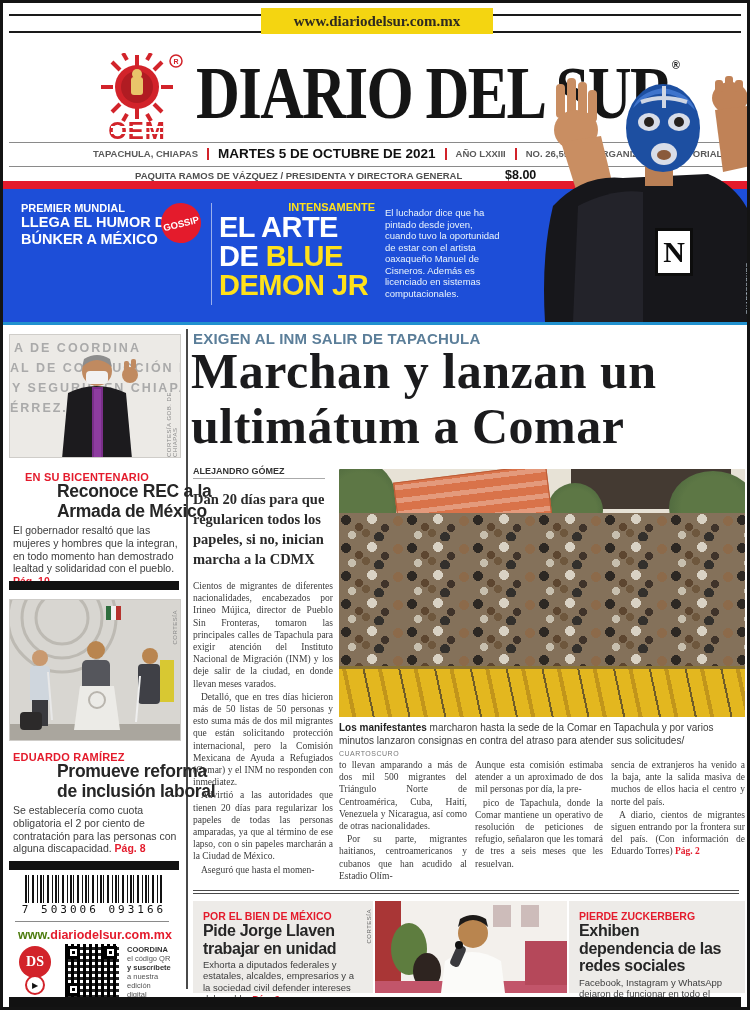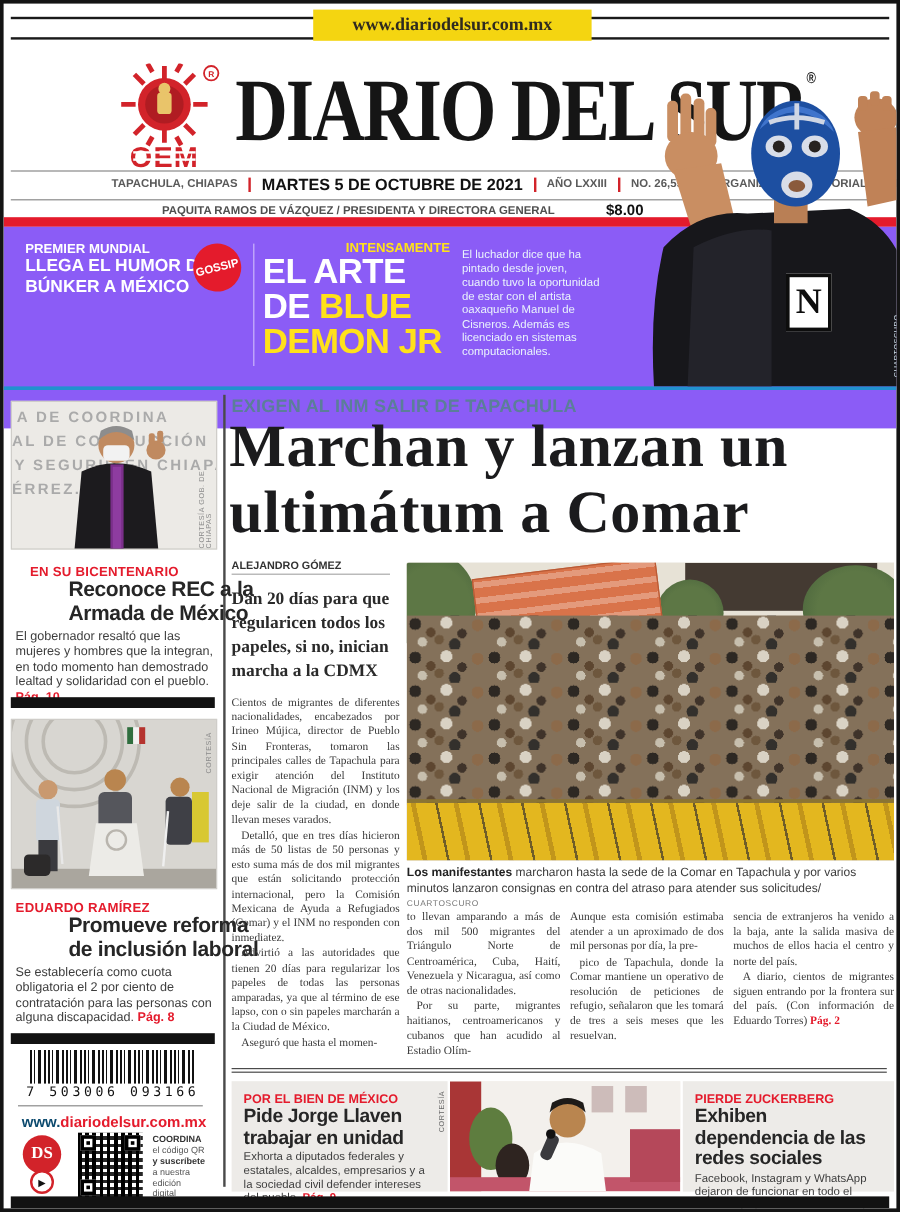--- a/index.html
+++ b/index.html
@@ -18,21 +18,21 @@
   
   .rule{position:absolute;left:6px;right:6px;height:1px;background:#8a8a8a;}
   .dateline{position:absolute;left:90px;top:143px;display:flex;align-items:center;gap:9px;font-weight:bold;white-space:nowrap;}
   .dl-small{font-size:9.5px;color:#5a5a5a;}
   .dl-date{font-size:13.5px;color:#111;}
   .dl-sep{width:2px;height:12px;background:#d2232a;}
   .publisher{position:absolute;left:132px;top:167px;font-size:9.5px;font-weight:bold;color:#4f4f4f;}
   .price{position:absolute;left:502px;top:165px;font-size:12.5px;font-weight:bold;color:#111;}
   
   .red-strip{position:absolute;left:0;right:0;top:178px;height:8px;background:#e41b2c;}
-  .blue-banner{position:absolute;left:0;right:0;top:186px;height:168px;background:#8b5cf6;}
+  .blue-banner{position:absolute;left:0;right:0;top:186px;height:133px;background:#1d4ed8;}
   .gb-kicker{font-size:11px;font-weight:bold;color:#fff;}
   .gb-title{font-size:14.5px;font-weight:bold;color:#fff;line-height:17px;}
   .gb-body{font-size:9.5px;color:#d9ecfa;line-height:11.5px;margin-top:5px;width:152px;}
   .gossip-circle{position:absolute;left:158px;top:14px;width:40px;height:40px;border-radius:50%;background:#e41b2c;
            display:flex;align-items:center;justify-content:center;color:#fff;font-weight:bold;font-size:9.5px;transform:rotate(-14deg);}
   .gb-divider{position:absolute;left:208px;top:14px;height:102px;width:1px;background:rgba(255,255,255,.55);}
   .gb-eyebrow{font-size:11px;font-weight:bold;color:#ffe11a;text-align:right;padding-right:6px;}
   .gb-big{font-size:29px;font-weight:bold;line-height:29px;letter-spacing:-.5px;color:#fff;white-space:nowrap;}
   .yellow{color:#ffe11a;}
   .gb-right{position:absolute;left:382px;top:18px;width:118px;font-size:9.5px;color:#eaf4fc;line-height:11.5px;}
@@ -52,21 +52,21 @@
   .side-body{font-size:10.5px;color:#3d3d3d;line-height:12.8px;}
   .pref{color:#e41b2c;font-weight:bold;}
   .black-bar{position:absolute;left:6px;width:170px;height:9px;background:#121212;}
   
   .barcode{position:absolute;left:22px;top:872px;width:138px;height:40px;
      background:repeating-linear-gradient(90deg,#111 0 2px,#fff 2px 3px,#111 3px 4px,#fff 4px 7px,#111 7px 9px,#fff 9px 12px,#111 12px 13px,#fff 13px 15px);}
   .barcode-digits{position:absolute;left:12px;top:900px;width:158px;text-align:center;font-family:"DejaVu Sans Mono",monospace;
      font-size:11px;color:#111;letter-spacing:3px;}
   .barcode-digits span{background:#fff;padding:0 1px;}
   .foot-url{position:absolute;left:6px;top:925px;width:172px;text-align:center;font-size:12.5px;font-weight:bold;}
-  .foot-url .w{color:#0c4a6e;} .foot-url .r{color:#e41b2c;}
+  .foot-url .w{color:#4d7c0f;} .foot-url .r{color:#e41b2c;}
   .ds-circle{position:absolute;left:16px;top:943px;width:32px;height:32px;border-radius:50%;background:#d2232a;
      display:flex;align-items:center;justify-content:center;color:#fff;font-family:"Liberation Serif",serif;font-weight:bold;font-size:14px;}
   .play-circle{position:absolute;left:22px;top:972px;width:20px;height:20px;border-radius:50%;background:#fff;border:2px solid #d2232a;
      display:flex;align-items:center;justify-content:center;font-size:8px;color:#111;box-sizing:border-box;}
   .qr{position:absolute;left:62px;top:941px;width:54px;height:54px;background:
       repeating-linear-gradient(0deg,rgba(0,0,0,.85) 0 3px,transparent 3px 6px),
       repeating-linear-gradient(90deg,#000 0 3px,#fff 3px 6px);}
   .qr .finder{position:absolute;width:13px;height:13px;border:3px solid #000;background:#fff;box-sizing:border-box;}
   .qr .finder:after{content:"";position:absolute;left:2px;top:2px;width:3px;height:3px;background:#000;}
   .escanea{position:absolute;left:124px;top:942px;width:54px;font-size:7.5px;color:#555;line-height:9px;}

